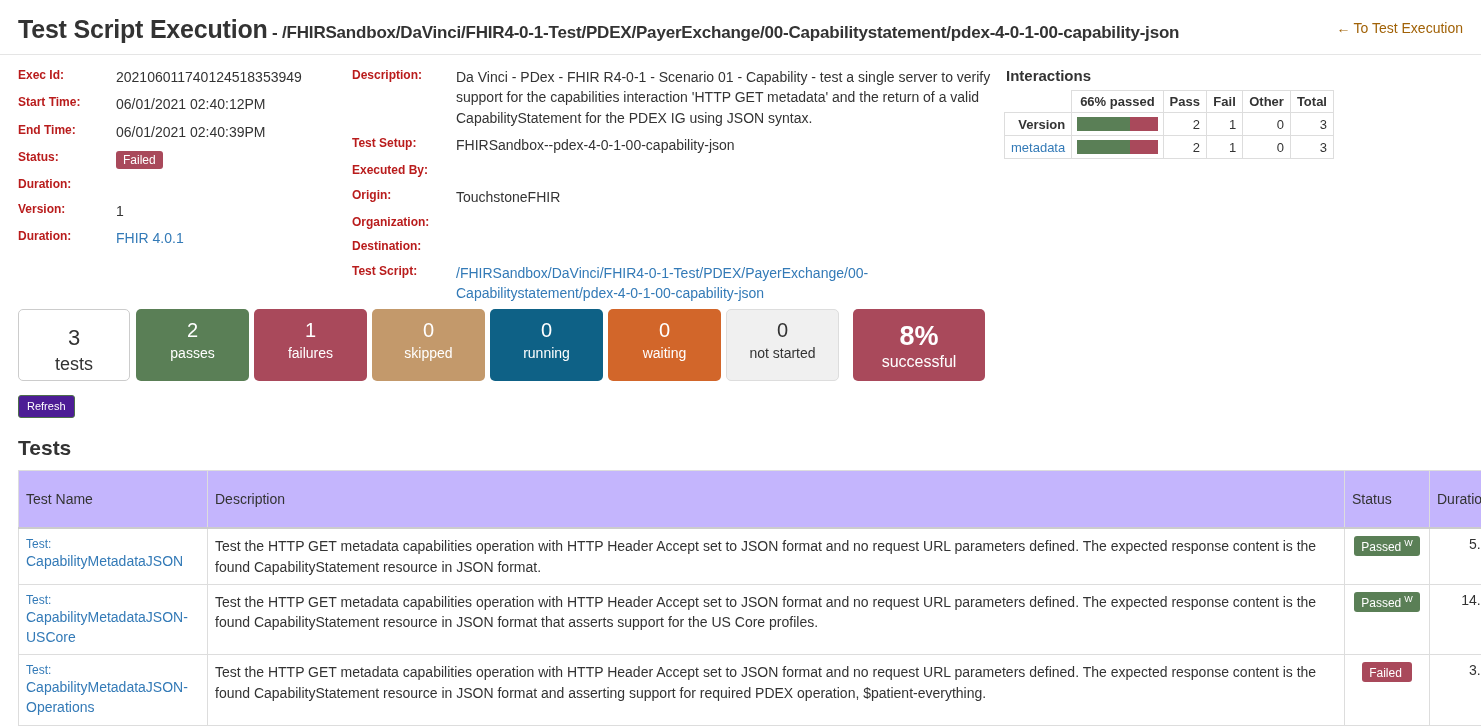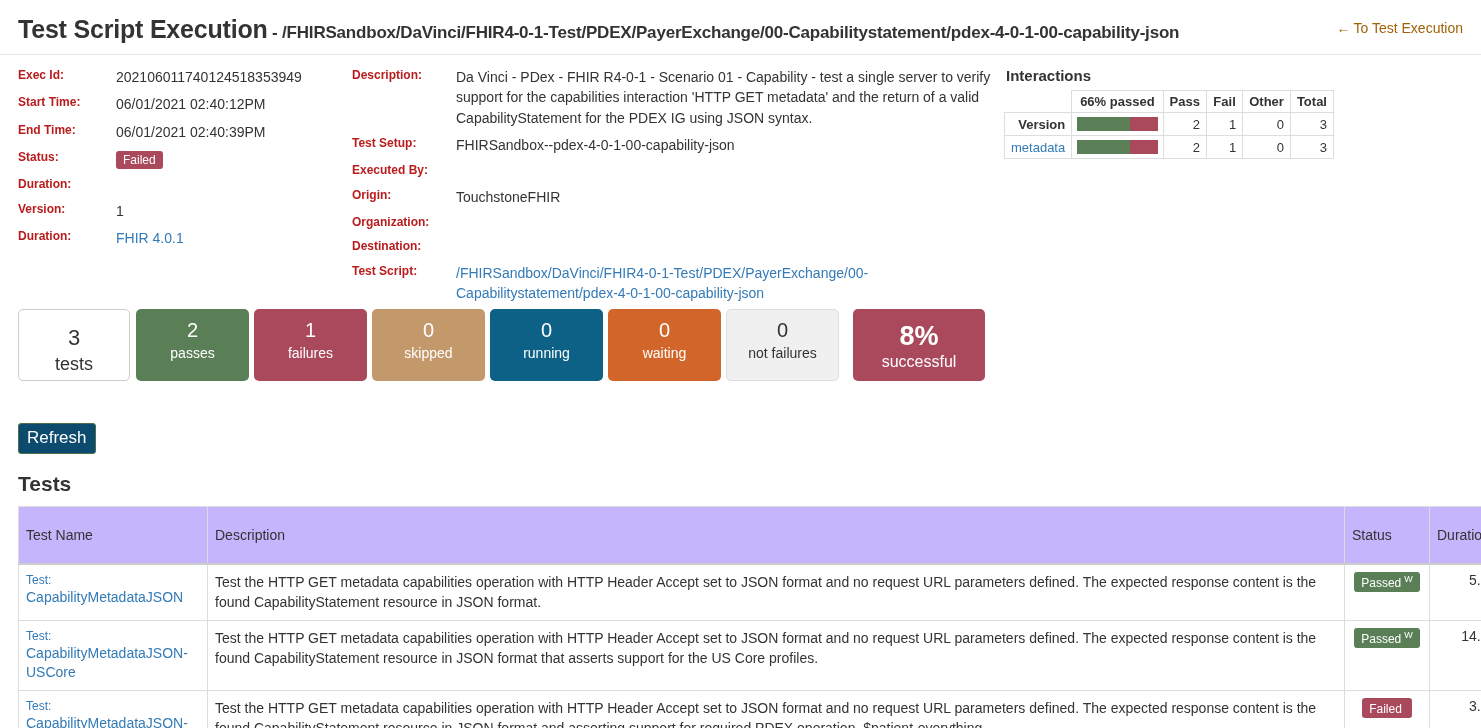--- a/index.html
+++ b/index.html
@@ -196,30 +196,29 @@
     padding-top: 12px;
     height: 72px;
   }
   .stat-box.pct .stat-num { font-size: 27px; font-weight: bold; line-height: 1.15; }
   .stat-box.pct .stat-label { font-size: 16px; }
 
   
   .refresh-wrap { padding: 8px 18px 0 18px; }
   .btn-refresh {
     display: inline-block;
-    background: #0c4a6e;
+    background: #4c1d95;
     color: #ffffff;
     border: 1px solid #4d6f4a;
     border-radius: 3px;
-    font-size: 17px;
+    font-size: 11px;
     padding: 3px 8px 4px 8px;
     font-family: "Liberation Sans", sans-serif;
     cursor: pointer;
     line-height: 1.3;
-    margin-top: 28px;
   }
 
   
   .tests-heading {
     font-size: 21px;
     font-weight: bold;
     color: #333333;
     margin: 18px 0 10px 18px;
   }
   table.tests-table {
@@ -411,21 +410,21 @@
   <div class="stat-box colored" style="left:490px; width:113px; background:#0e6186;">
     <span class="stat-num">0</span>
     <span class="stat-label">running</span>
   </div>
   <div class="stat-box colored" style="left:608px; width:113px; background:#d2662a;">
     <span class="stat-num">0</span>
     <span class="stat-label">waiting</span>
   </div>
   <div class="stat-box notstarted" style="left:726px; width:113px;">
     <span class="stat-num">0</span>
-    <span class="stat-label">not failures</span>
+    <span class="stat-label">not started</span>
   </div>
   <div class="stat-box pct" style="left:853px; width:132px; background:#a9495b;">
     <span class="stat-num">8%</span>
     <span class="stat-label">successful</span>
   </div>
 </div>
 
 <div class="refresh-wrap">
   <button class="btn-refresh">Refresh</button>
 </div>

